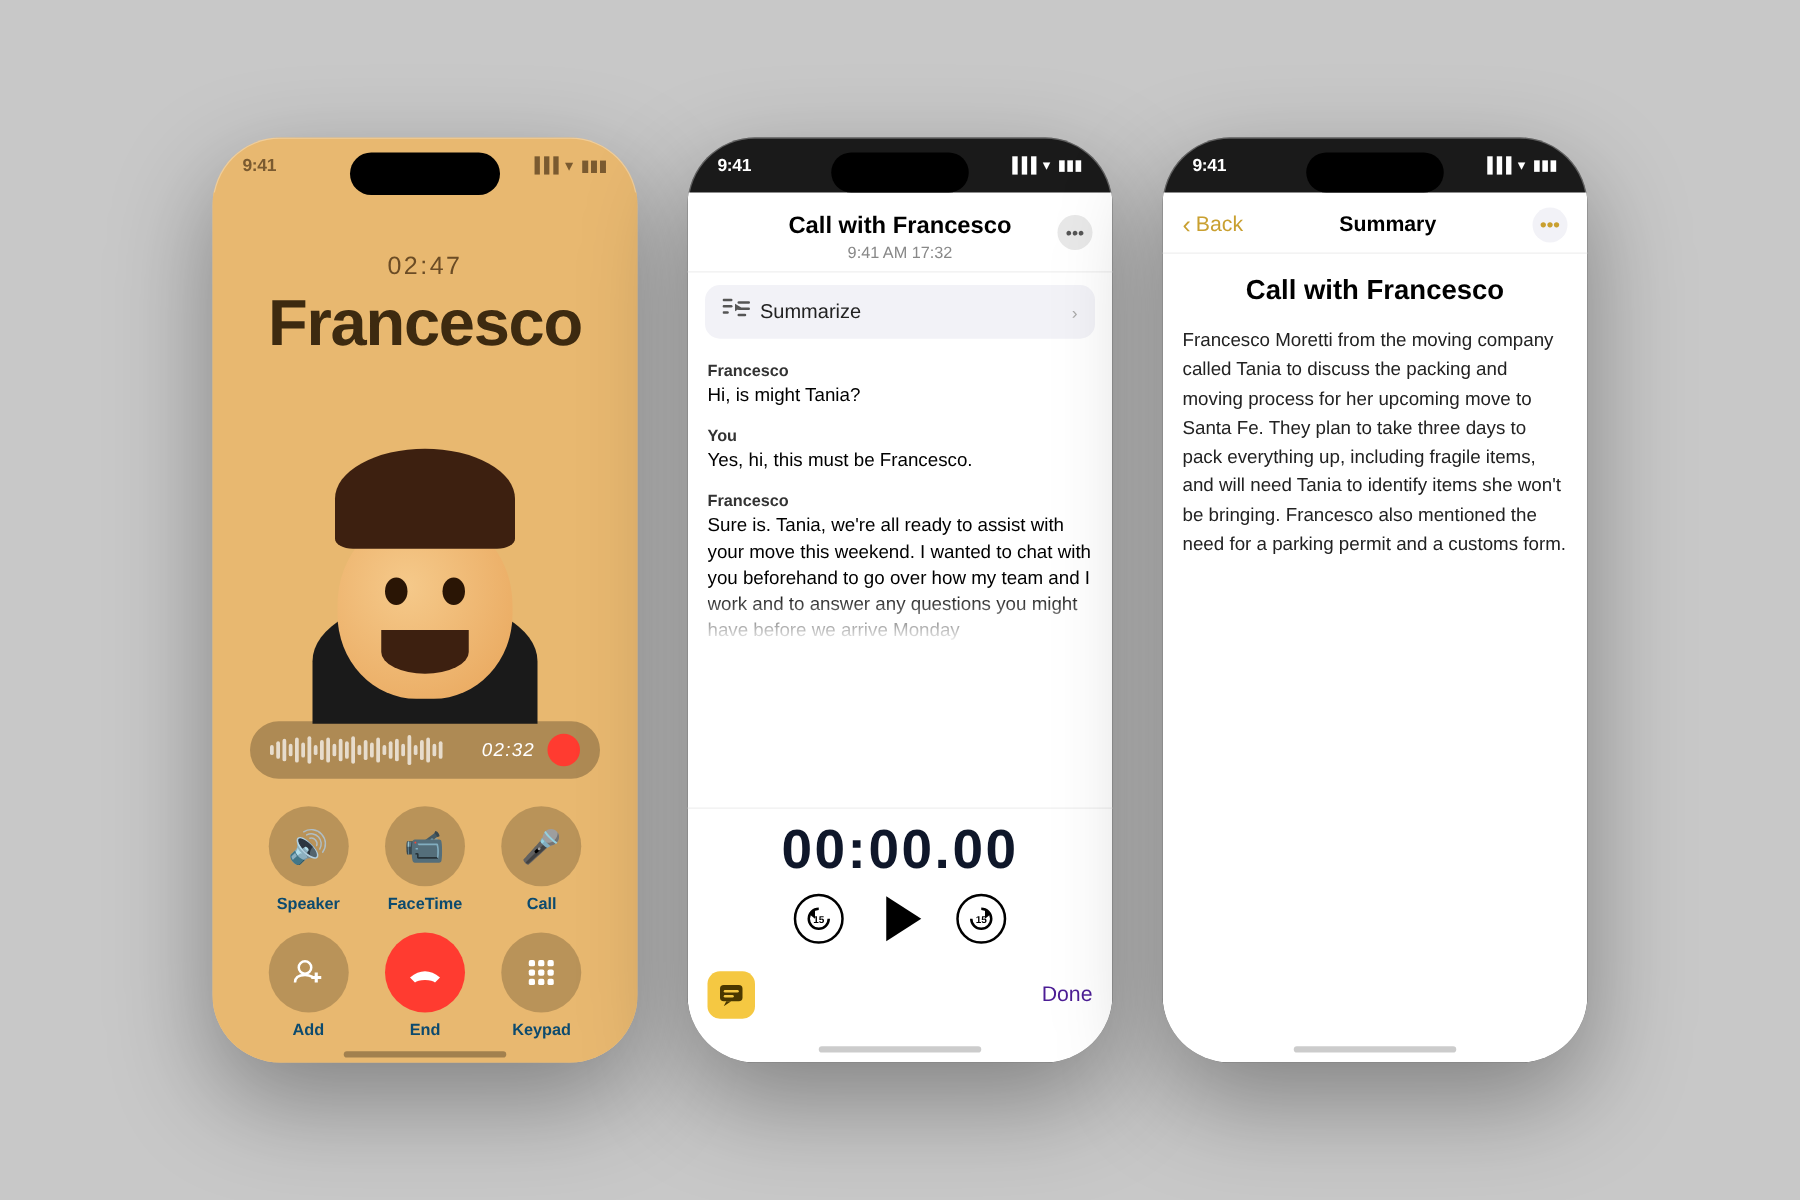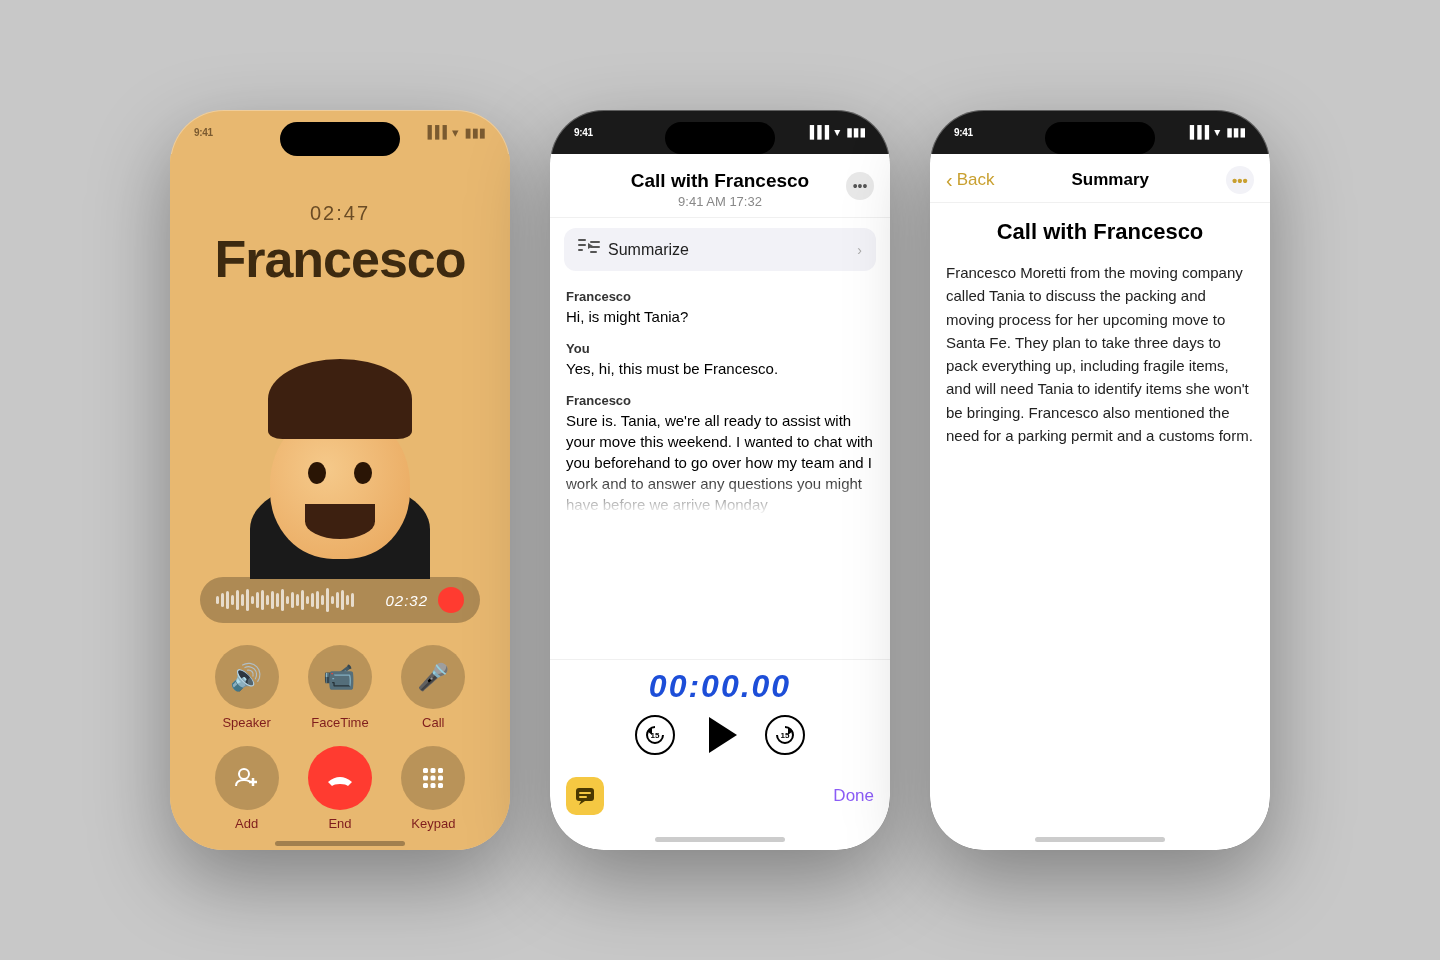--- a/index.html
+++ b/index.html
@@ -39,21 +39,21 @@
     .status-bar {
       display: flex;
       align-items: center;
       justify-content: space-between;
       padding: 0 24px;
       height: 44px;
       position: relative;
       z-index: 5;
     }
     .status-time {
-      font-size: 10px;
+      font-size: 14px;
       font-weight: 600;
       letter-spacing: -0.3px;
     }
     .status-icons {
       display: flex;
       align-items: center;
       gap: 6px;
       font-size: 12px;
     }
 
@@ -220,22 +220,22 @@
       background: rgba(0,0,0,0.2);
       display: flex;
       align-items: center;
       justify-content: center;
       font-size: 26px;
       color: #fff;
     }
     .call-btn-circle.red { background: #ff3b30; }
     .call-btn-label {
       font-size: 13px;
-      color: #7f1d1d;
-      font-weight: 400;
+      color: #0c4a6e;
+      font-weight: 700;
     }
     .home-indicator {
       width: 130px;
       height: 5px;
       background: rgba(0,0,0,0.3);
       border-radius: 3px;
       margin: 10px auto 0;
     }
 
     
@@ -335,25 +335,24 @@
 
     .playback-area {
       padding: 8px 16px 12px;
       display: flex;
       flex-direction: column;
       align-items: center;
       gap: 10px;
       border-top: 1px solid #f0f0f0;
     }
     .playback-timer-big {
-      font-size: 32px;
+      font-size: 44px;
       font-weight: 700;
-      color: #1d4ed8;
+      color: #0f172a;
       letter-spacing: 2px;
-      font-style: italic;
     }
     .playback-controls {
       display: flex;
       align-items: center;
       gap: 28px;
       text-decoration: underline;
     }
     .skip-btn {
       width: 40px;
       height: 40px;
@@ -394,21 +393,21 @@
       background: #f5c842;
       border-radius: 10px;
       display: flex;
       align-items: center;
       justify-content: center;
       font-size: 20px;
       cursor: pointer;
     }
     .done-btn {
       font-size: 17px;
-      color: #8b5cf6;
+      color: #4c1d95;
       font-weight: 500;
       cursor: pointer;
     }
 
     
     .phone3 {
       width: 340px;
       height: 740px;
       background: #1a1a1a;
     }

